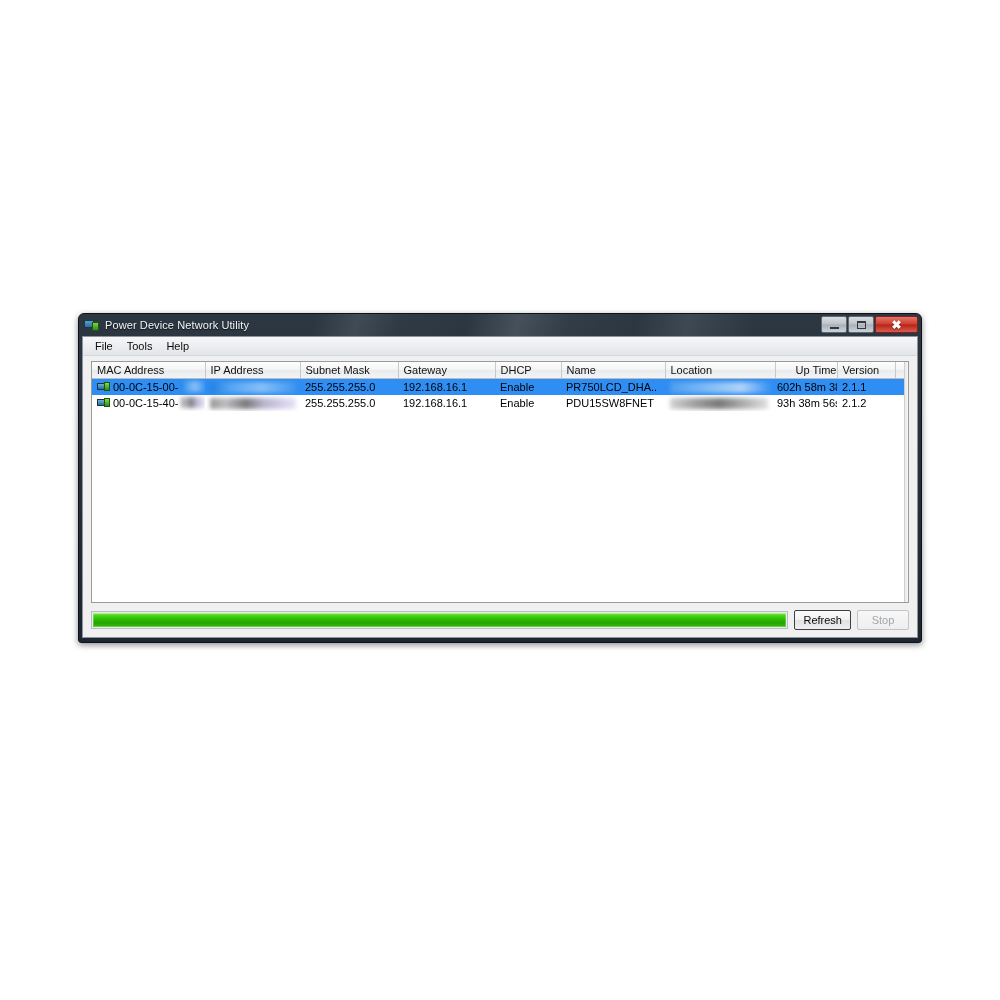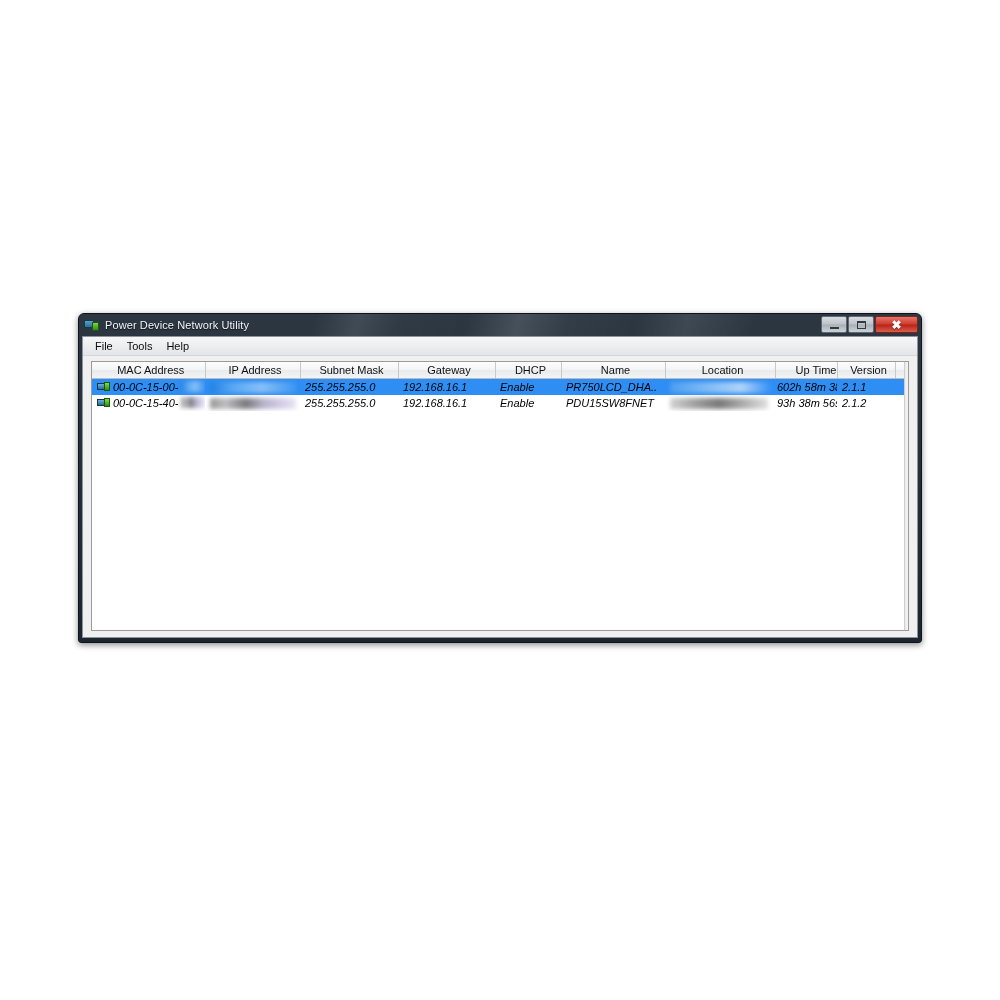--- a/index.html
+++ b/index.html
@@ -163,36 +163,35 @@
     border-collapse: collapse;
     table-layout: fixed;
     font-size: 11px;
   }
   table.devtable thead th {
     background: linear-gradient(180deg,#fdfdfd 0%, #f3f4f5 48%, #e9eaec 52%, #f2f3f4 100%);
     border-right: 1px solid #c6c9cc;
     border-bottom: 1px solid #b9bcbf;
     font-weight: normal;
     color: #111;
-    text-align: center;
+    text-align: left;
     padding: 2px 0 2px 5px;
     height: 16px;
     white-space: nowrap;
     overflow: hidden;
     box-sizing: border-box;
   }
   table.devtable thead th.num { text-align: right; padding-right: 6px; padding-left: 20px; }
   table.devtable tbody td {
     padding: 1px 0 1px 5px;
     height: 16px;
     color: #000;
     white-space: nowrap;
     overflow: hidden;
     box-sizing: border-box;
-    font-style: italic;
   }
   table.devtable tbody td.num { text-align: right; padding-right: 6px; padding-left: 2px; }
   tr.selected td { background: #2f8ef4; color: #ffffff; }
 
   .mac-cell { position: relative; display: flex; align-items: center; gap: 3px; }
   .dev-icon {
     width: 13px; height: 10px;
     position: relative;
     flex: 0 0 auto;
   }
@@ -389,17 +388,24 @@
                 <td><span class="blur blur-loc-row" style="width:98px"></span></td>
                 <td class="num">93h 38m 56s</td>
                 <td>2.1.2</td>
                 <td></td>
               </tr>
             </tbody>
           </table>
           <div class="scrollgutter"></div>
         </div>
 
+        <div class="bottombar">
+          <div class="progress">
+            <div class="progress-fill" id="progressFill" style="width: 100%;"></div>
+          </div>
+          <div class="btn default">Refresh</div>
+          <div class="btn disabled">Stop</div>
+        </div>
 
       </div>
     </div>
   </div>
 </div>
 
 </body></html>

